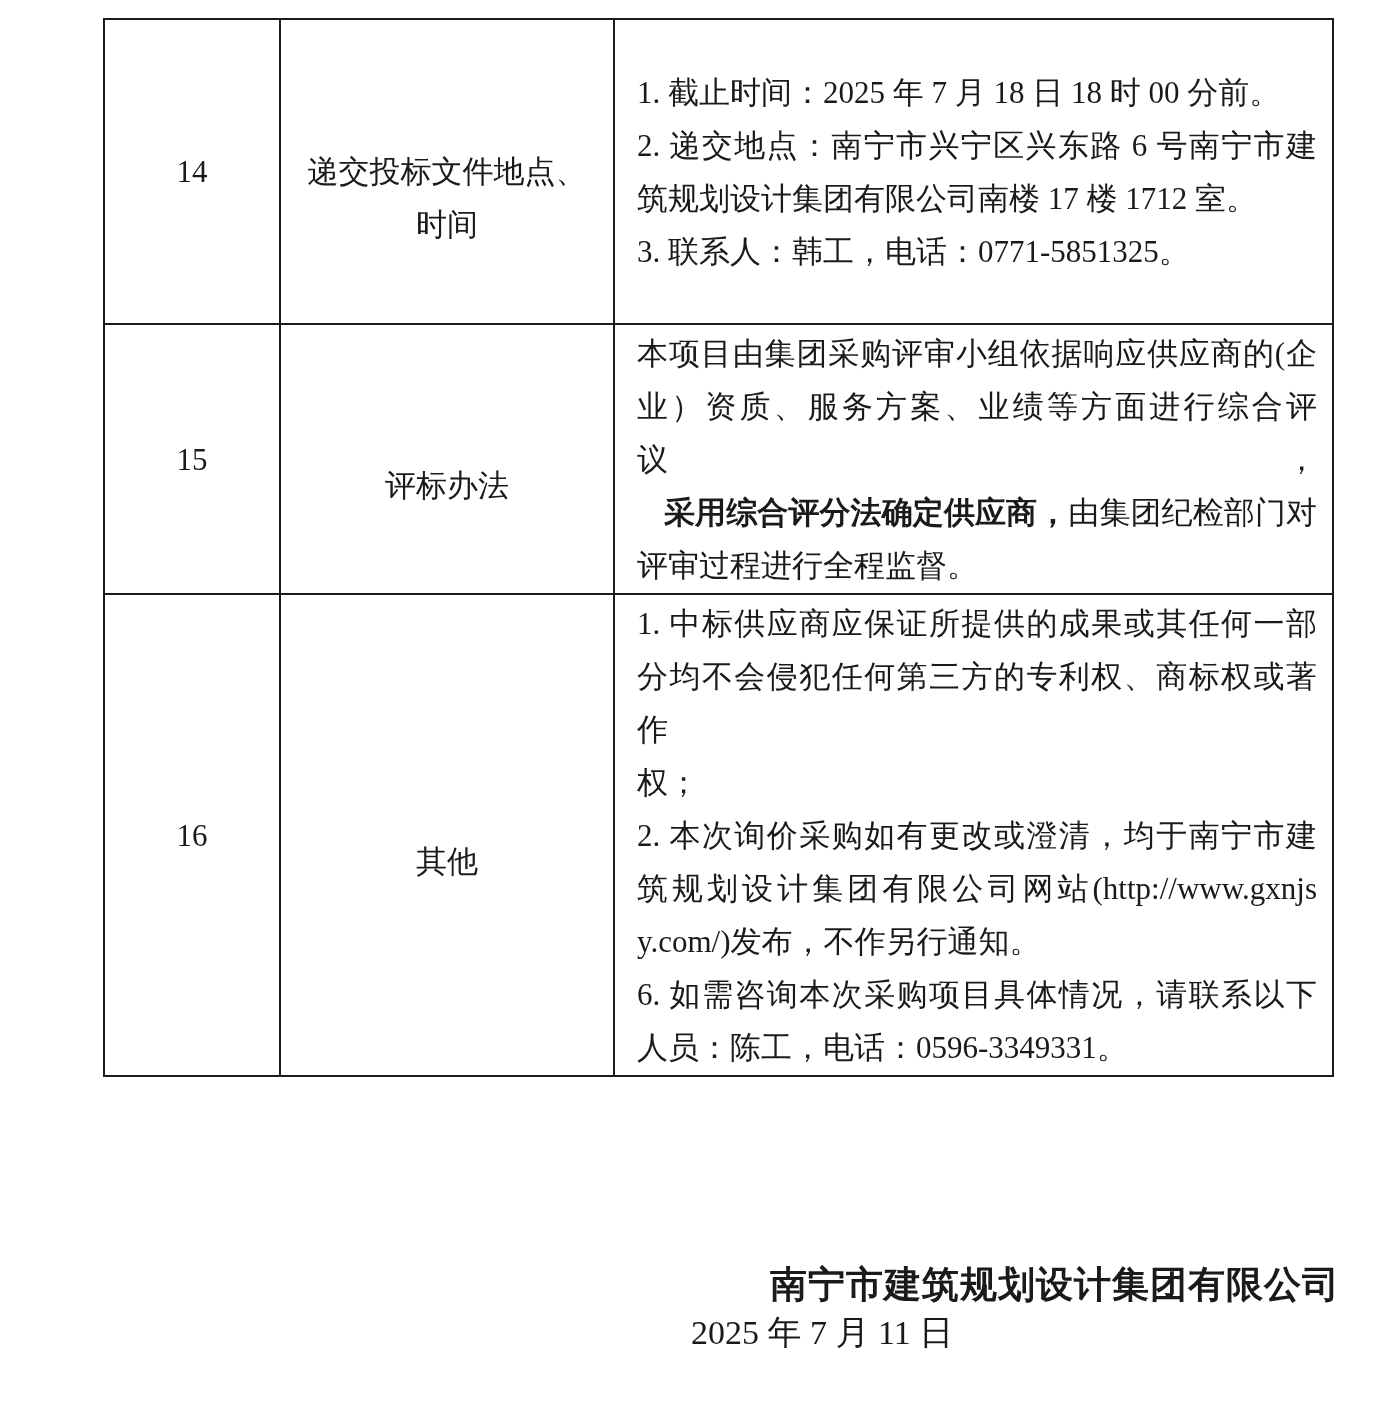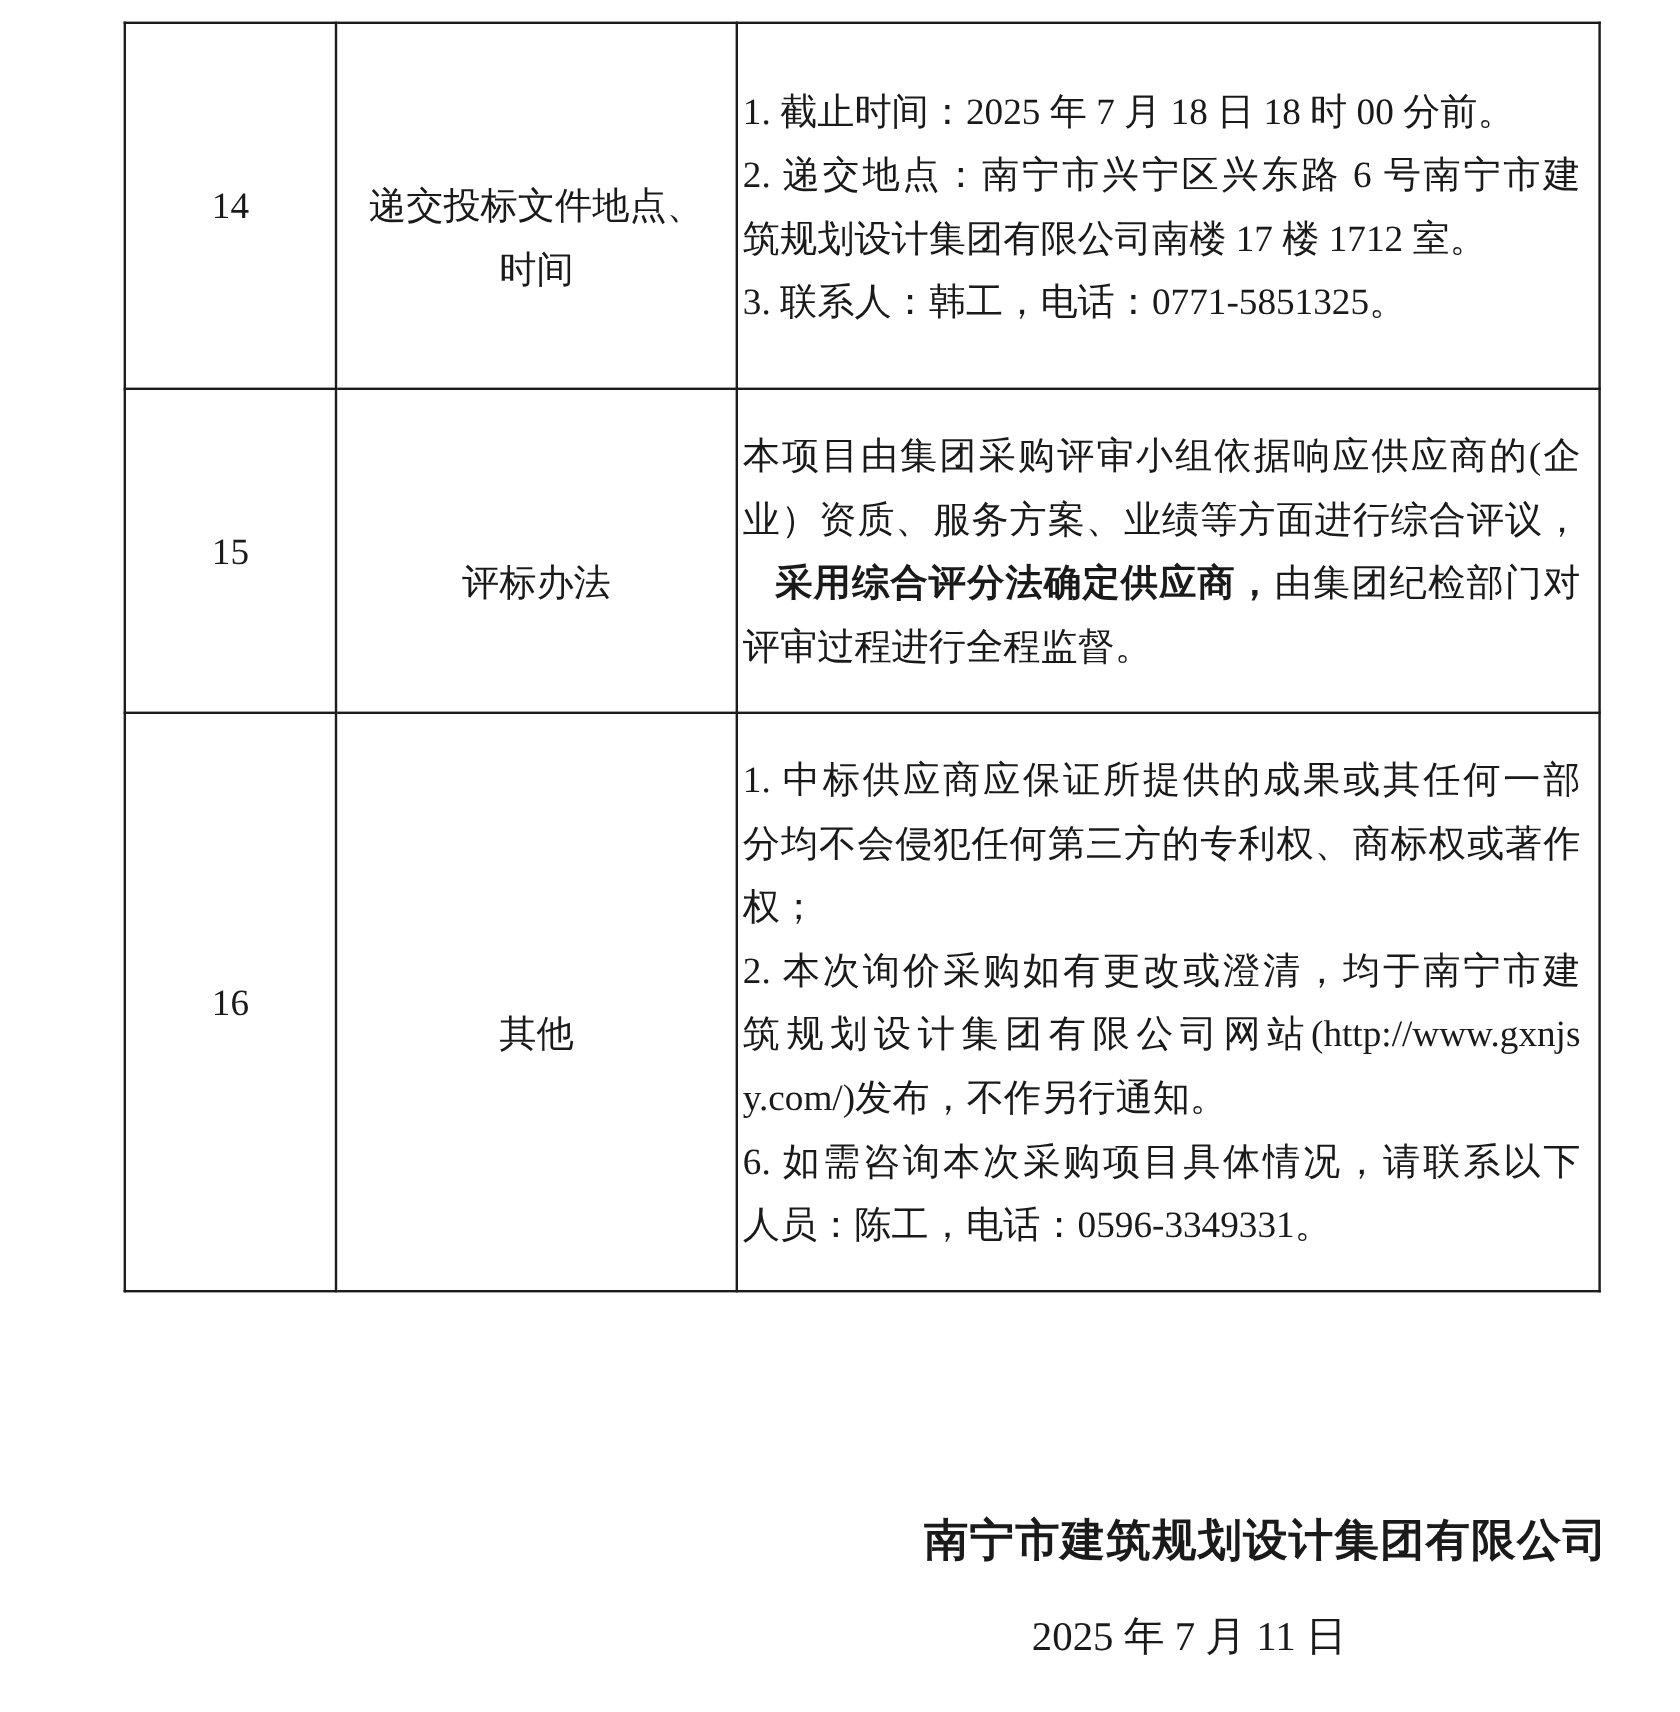--- a/index.html
+++ b/index.html
@@ -26,21 +26,21 @@
     font-size: 31px;
     line-height: 53px;
     padding: 0;
   }
   td.col-num   { width: 174px; text-align: center; }
   td.col-label { width: 332px; text-align: center; white-space: pre-line; font-family: Liberation Serif, serif; }
   td.col-body  { width: 717px; }
   .row-14 { height: 305px; }
   .row-15 { height: 270px; }
   .row-16 { height: 482px; }
-  .body-inner { padding: 0 15px 0 4px; }
+  .body-inner { padding: 0 15px 0 22px; }
   .line { text-align: left; word-break: break-all; }
   .line.stretch {
     text-align: justify;
     text-align-last: justify;
     text-justify: inter-character;
   }
   .b { font-weight: bold; margin-left: 27px; }
   .footer-company {
     position: absolute;
     left: 755px;
@@ -48,23 +48,23 @@
     width: 600px;
     text-align: center;
     font-size: 37px;
     font-weight: bold;
     letter-spacing: 1px;
     line-height: 50px;
   }
   .footer-date {
     position: absolute;
     left: 691px;
-    top: 1344px;
+    top: 1312px;
     width: 600px;
-    text-align: center;
+    text-align: left;
     font-size: 34px;
     line-height: 42px;
   }
 </style>
 </head>
 <body>
 
 <div class="page">
 
   <table class="info-table">

